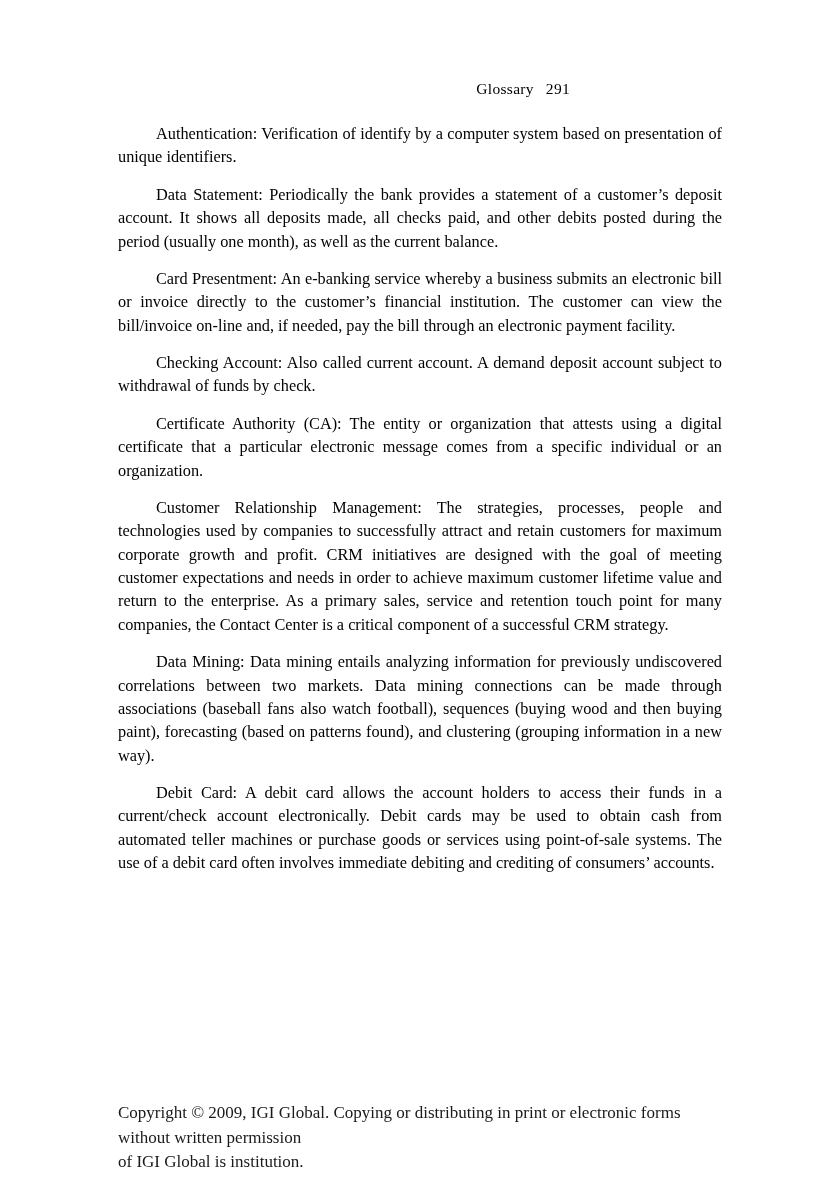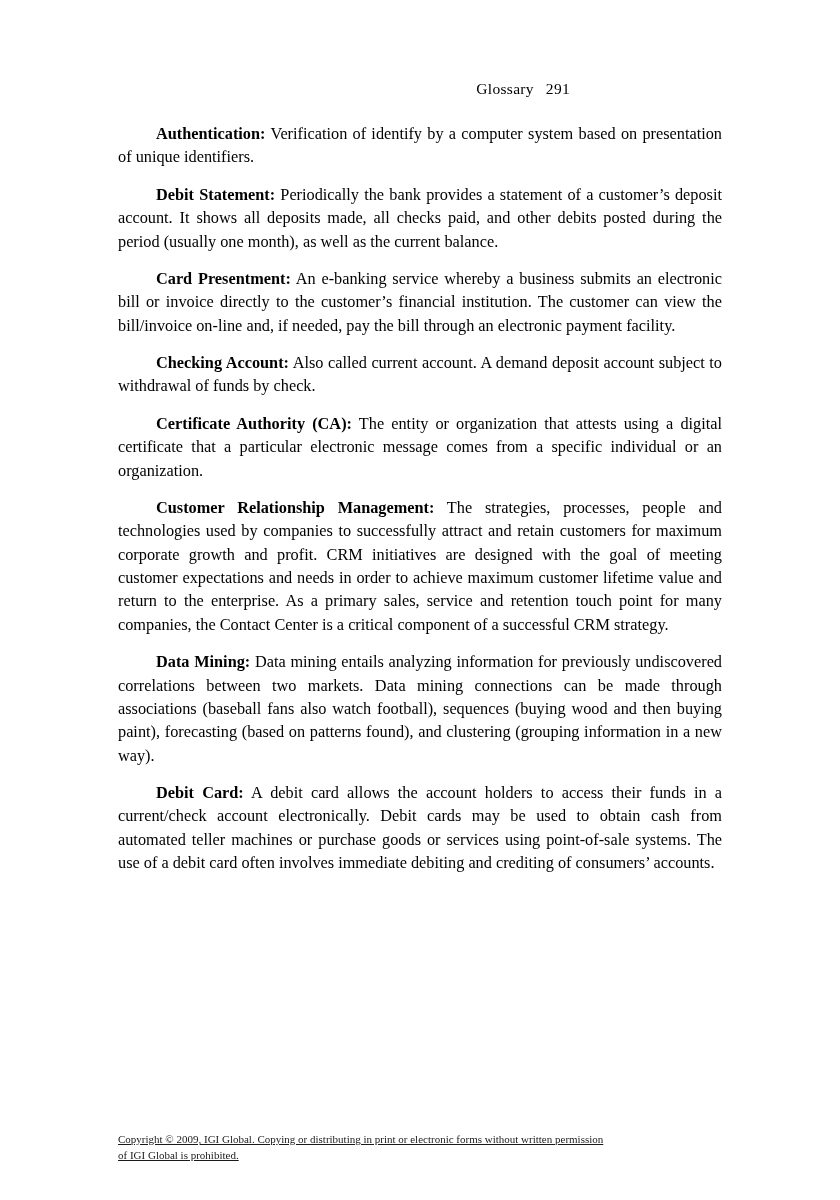--- a/index.html
+++ b/index.html
@@ -41,63 +41,62 @@
   }
   .entry {
     margin: 0 0 14px 0;
     text-align: justify;
     text-justify: inter-word;
     font-size: 16.3px;
     line-height: 1.435;
     text-indent: 38px;
   }
   .entry .term {
-    font-weight: bold;
+    font-weight: normal;
   }
   .footer {
     position: absolute;
     left: 118px;
-    top: 1120px;
+    top: 1089px;
     width: 604px;
-    font-size: 11px;
+    font-size: 17px;
     line-height: 1.45;
     color: #1a1a1a;
-    text-decoration: underline;
   }
 </style>
 </head>
 <body>
 
 <div class="page">
 
   <div class="header">
     <span class="label">Glossary</span><span class="num">291</span>
   </div>
 
   <div class="content">
 
     <p class="entry"><span class="term">Authentication:</span><span class="def"> Verification of identify by a computer system based on presentation of unique identifiers.</span></p>
 
-    <p class="entry"><span class="term">Debit Statement:</span><span class="def"> Periodically the bank provides a statement of a customer’s deposit account. It shows all deposits made, all checks paid, and other debits posted during the period (usually one month), as well as the current balance.</span></p>
+    <p class="entry"><span class="term">Data Statement:</span><span class="def"> Periodically the bank provides a statement of a customer’s deposit account. It shows all deposits made, all checks paid, and other debits posted during the period (usually one month), as well as the current balance.</span></p>
 
     <p class="entry"><span class="term">Card Presentment:</span><span class="def"> An e-banking service whereby a business submits an electronic bill or invoice directly to the customer’s financial institution. The customer can view the bill/invoice on-line and, if needed, pay the bill through an electronic payment facility.</span></p>
 
 
     <p class="entry"><span class="term">Checking Account:</span><span class="def"> Also called current account. A demand deposit account subject to withdrawal of funds by check.</span></p>
 
     <p class="entry"><span class="term">Certificate Authority (CA):</span><span class="def"> The entity or organization that attests using a digital certificate that a particular electronic message comes from a specific individual or an organization.</span></p>
 
 
     <p class="entry"><span class="term">Customer Relationship Management:</span><span class="def"> The strategies, processes, people and technologies used by companies to successfully attract and retain customers for maximum corporate growth and profit. CRM initiatives are designed with the goal of meeting customer expectations and needs in order to achieve maximum customer lifetime value and return to the enterprise. As a primary sales, service and retention touch point for many companies, the Contact Center is a critical component of a successful CRM strategy.</span></p>
 
     <p class="entry"><span class="term">Data Mining:</span><span class="def"> Data mining entails analyzing information for previously undiscovered correlations between two markets. Data mining connections can be made through associations (baseball fans also watch football), sequences (buying wood and then buying paint), forecasting (based on patterns found), and clustering (grouping information in a new way).</span></p>
 
     <p class="entry"><span class="term">Debit Card:</span><span class="def"> A debit card allows the account holders to access their funds in a current/check account electronically. Debit cards may be used to obtain cash from automated teller machines or purchase goods or services using point-of-sale systems. The use of a debit card often involves immediate debiting and crediting of consumers’ accounts.</span></p>
 
 
   </div>
 
   <div class="footer">
     <div>Copyright © 2009, IGI Global. Copying or distributing in print or electronic forms without written permission</div>
-    <div>of IGI Global is prohibited.</div>
+    <div>of IGI Global is institution.</div>
   </div>
 
 </div>
 
 </body></html>

